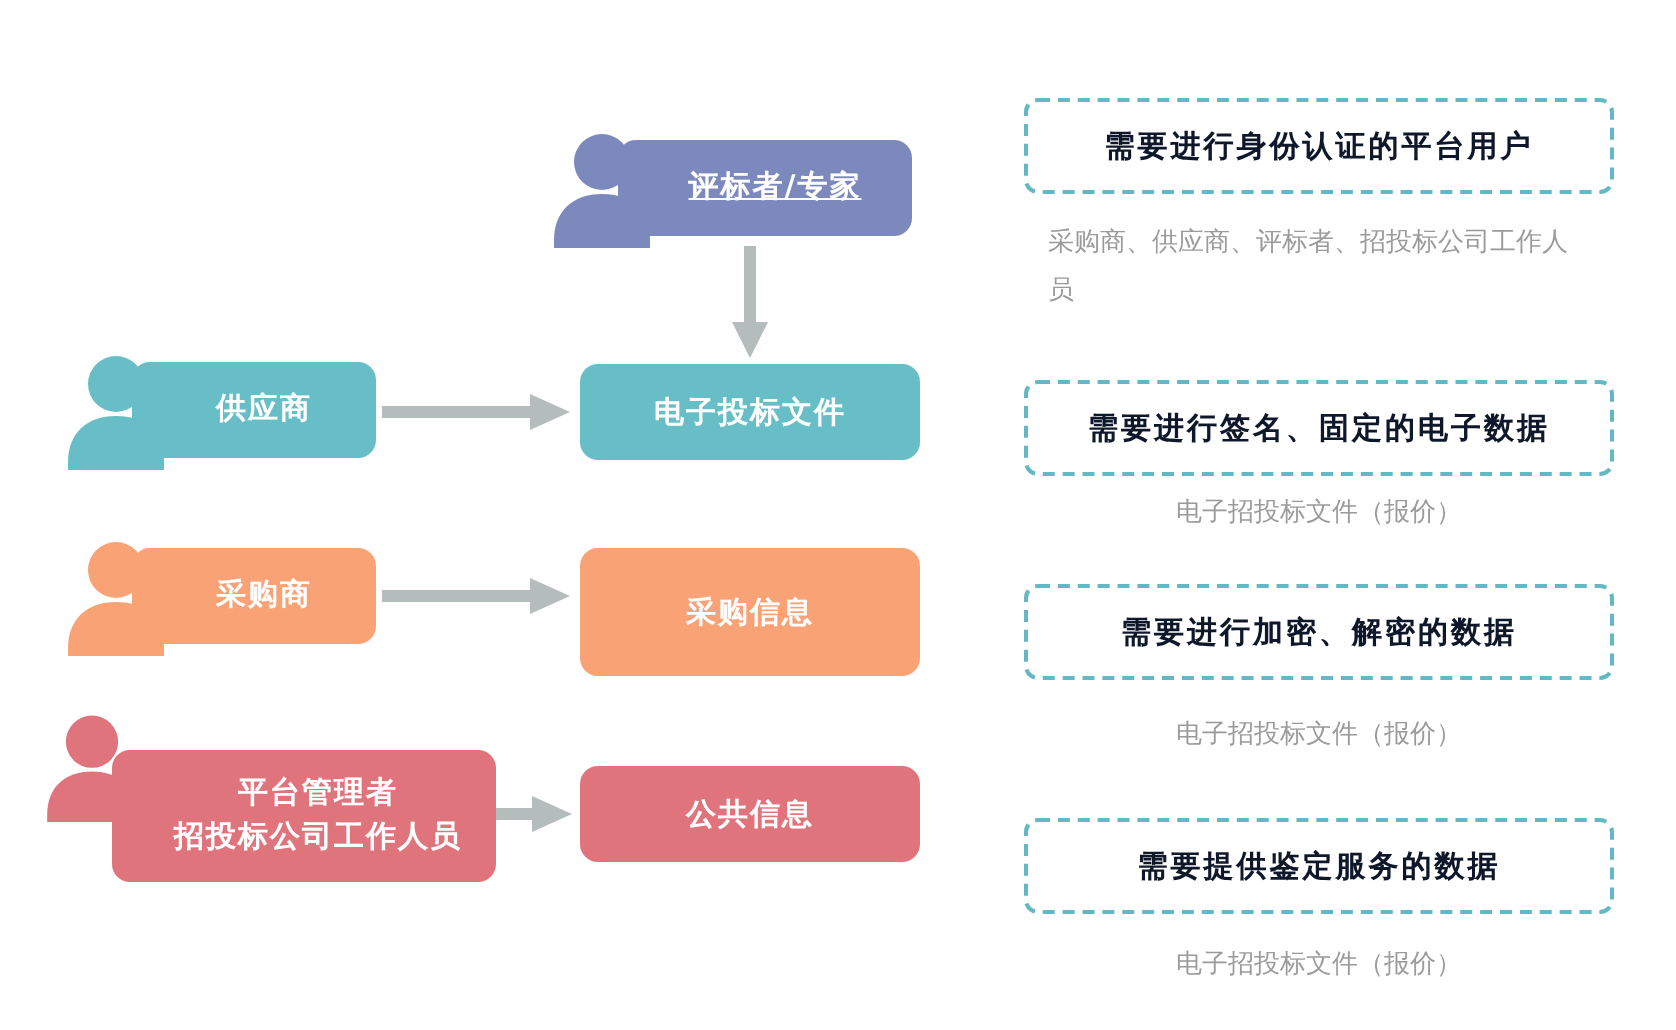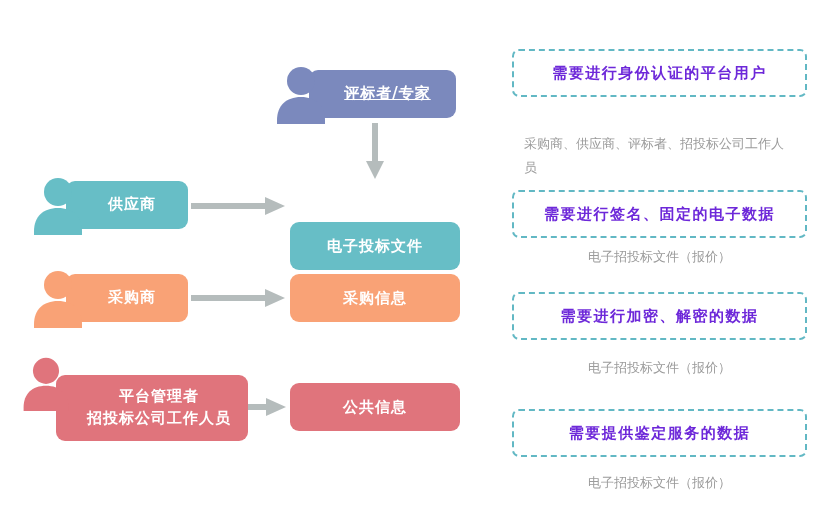--- a/index.html
+++ b/index.html
@@ -95,21 +95,21 @@
   .dashed-card {
     position: absolute;
     border: 2px dashed #62b8c4;
     border-radius: 7px;
     display: flex;
     align-items: center;
     justify-content: center;
     box-sizing: border-box;
   }
   .dashed-card .dc-title {
-    color: #6d28d9;
+    color: #0f172a;
     font-size: 15px;
     font-weight: bold;
     letter-spacing: 1.5px;
     white-space: nowrap;
   }
   .dashed-desc {
     position: absolute;
     color: #9b9b9b;
     font-size: 13px;
     line-height: 1.85;
@@ -176,36 +176,36 @@
   <svg class="arrow-h" style="left:191px; top:288px; width:96px; height:20px;" viewBox="0 0 96 20">
     <rect x="0" y="7" width="76" height="6" fill="#b5bcbc"></rect>
     <polygon points="74,1 74,19 94,10" fill="#b5bcbc"></polygon>
   </svg>
 
   <svg class="arrow-h" style="left:226px; top:397px; width:62px; height:20px;" viewBox="0 0 62 20">
     <rect x="0" y="7" width="42" height="6" fill="#b5bcbc"></rect>
     <polygon points="40,1 40,19 60,10" fill="#b5bcbc"></polygon>
   </svg>
 
-  <div class="box" style="left:290px; top:182px; width:170px; height:48px; background:#67bec6;margin-top:40px;">
+  <div class="box" style="left:290px; top:182px; width:170px; height:48px; background:#67bec6;">
     <span>电子投标文件</span>
   </div>
 
-  <div class="box" style="left:290px; top:274px; width:170px; height:48px; background:#f9a276;">
+  <div class="box" style="left:290px; top:274px; width:170px; height:64px; background:#f9a276;">
     <span>采购信息</span>
   </div>
 
   <div class="box" style="left:290px; top:383px; width:170px; height:48px; background:#e0747c;">
     <span>公共信息</span>
   </div>
 
   <div class="dashed-card" style="left:512px; top:49px; width:295px; height:48px;">
     <span class="dc-title">需要进行身份认证的平台用户</span>
   </div>
-  <div class="dashed-desc left" style="left:524px; top:110px; width:268px;margin-top:22px;">采购商、供应商、评标者、招投标公司工作人员</div>
+  <div class="dashed-desc left" style="left:524px; top:110px; width:268px;">采购商、供应商、评标者、招投标公司工作人员</div>
 
   <div class="dashed-card" style="left:512px; top:190px; width:295px; height:48px;">
     <span class="dc-title">需要进行签名、固定的电子数据</span>
   </div>
   <div class="dashed-desc center" style="left:512px; top:245px; width:295px;">电子招投标文件（报价）</div>
 
   <div class="dashed-card" style="left:512px; top:292px; width:295px; height:48px;">
     <span class="dc-title">需要进行加密、解密的数据</span>
   </div>
   <div class="dashed-desc center" style="left:512px; top:356px; width:295px;">电子招投标文件（报价）</div>

